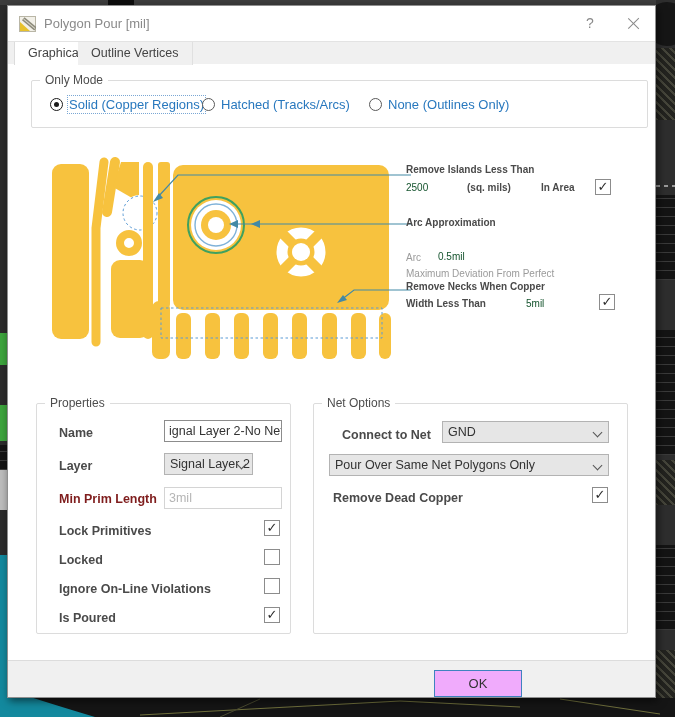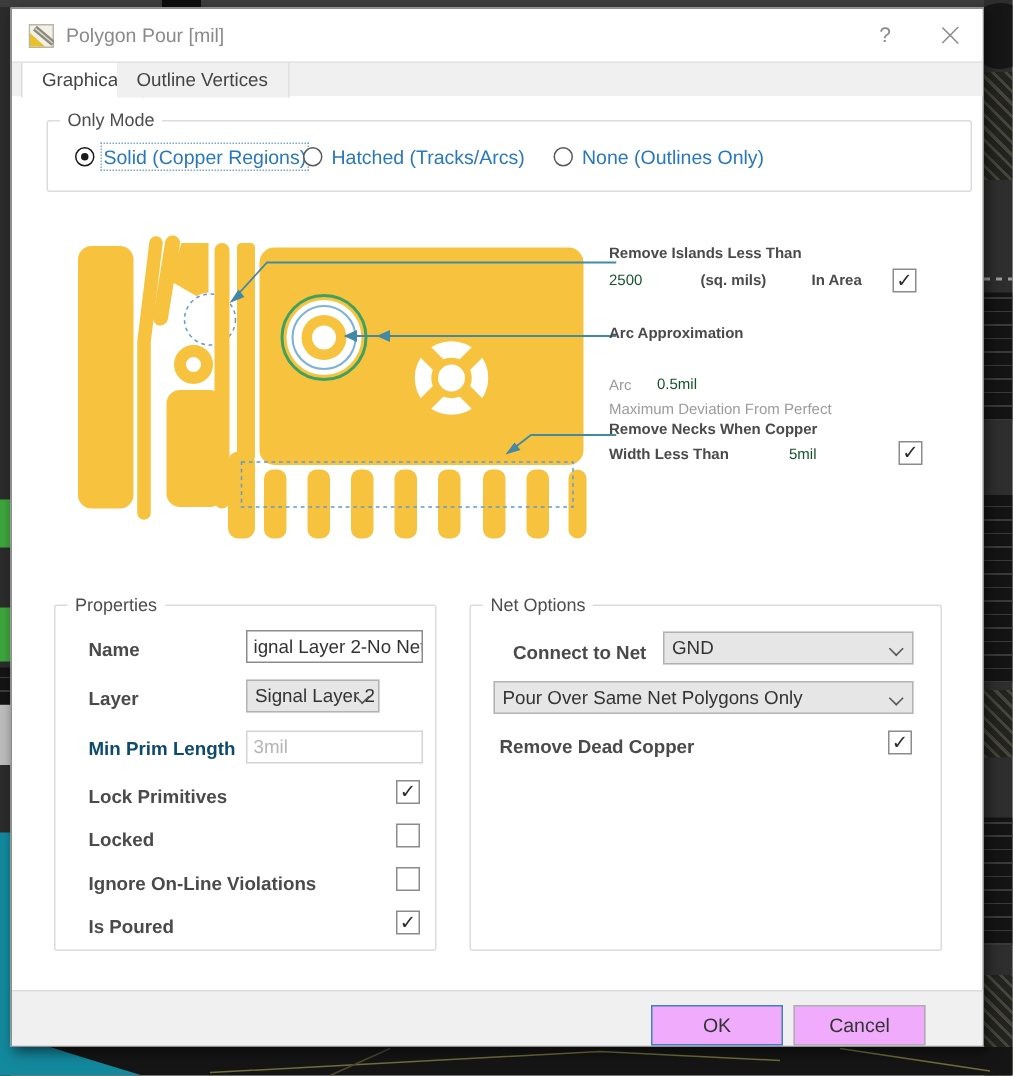--- a/index.html
+++ b/index.html
@@ -60,21 +60,21 @@
   .blue { color:#14532d; }
   .gray { color:#9b9b9b; }
 
   .checkbox { position:absolute; width:16px; height:16px; border:1px solid #8c8c8c; background:#fff; }
   .checkbox.on:after { content:"✓"; position:absolute; left:1.5px; top:-1px; font-size:13px; color:#2b2b2b; }
 
   
   .gb-props { left:28px; top:397px; width:255px; height:231px; }
   .gb-net { left:305px; top:397px; width:315px; height:231px; }
   .fldlabel { position:absolute; font-size:12.5px; font-weight:bold; color:#4a4a4a; }
-  .fldlabel.dis { color:#0c4a6e; }
+  .fldlabel.dis { color:#7f1d1d; }
   .textinput { position:absolute; height:22px; border:1px solid #8c8c8c; background:#fff; font-size:12.5px; color:#333;
                display:flex; align-items:center; padding:0 4px; white-space:nowrap; overflow:hidden; }
   .textinput.dis { border:1px solid #d4d4d4; color:#b5b5b5; }
   .select { position:absolute; height:22px; background:#e6e6e6; border:1px solid #b3b3b3; font-size:12.5px; color:#333;
             display:flex; align-items:center; padding:0 20px 0 5px; white-space:nowrap; overflow:hidden; }
   .chev { position:absolute; right:7px; top:7px; width:7px; height:7px; border-right:1.4px solid #555; border-bottom:1.4px solid #555; transform:rotate(45deg); }
 
   
   .footer { position:absolute; left:0; bottom:0; width:100%; height:37px; background:#f0f0f0; border-top:1px solid #dcdcdc; }
   .btn { position:absolute; top:9px; width:88px; height:27px; background:#f0abfc; border:1px solid #aeaeae; font-size:13px; color:#333;
@@ -267,15 +267,14 @@
   </div>
   <div class="select" style="left:321px;top:448px;width:280px;">
     <span>Pour Over Same Net Polygons Only</span>
     <span class="chev"></span>
   </div>
   <div class="fldlabel" style="left:325px;top:485px;">Remove Dead Copper</div>
   <span class="checkbox on" style="left:584px;top:481px;"></span>
 
   <div class="footer">
     <button class="btn btn-ok">OK</button>
-    <button class="btn btn-cancel">Cancel</button>
   </div>
 </div>
 
 </body></html>

